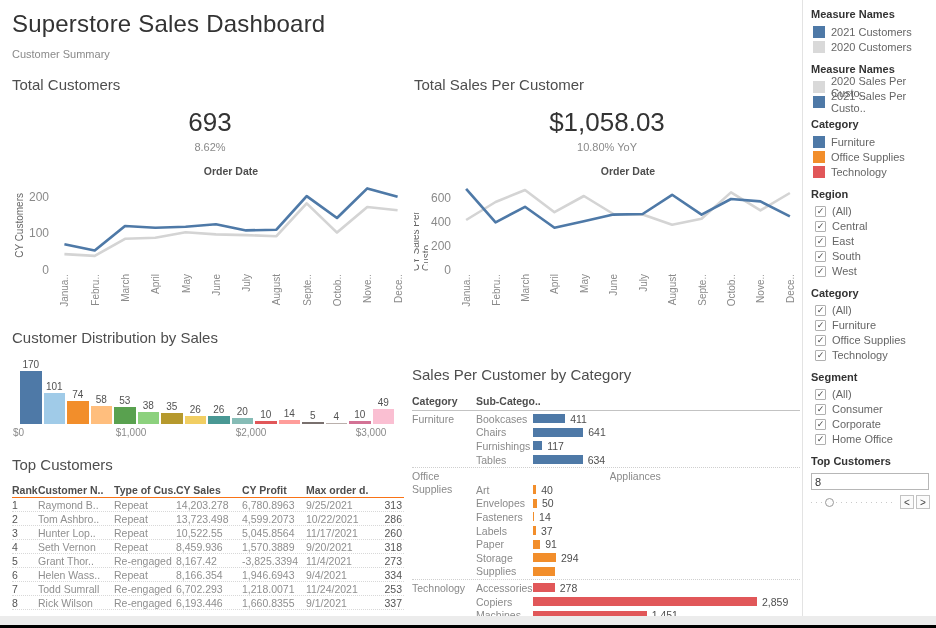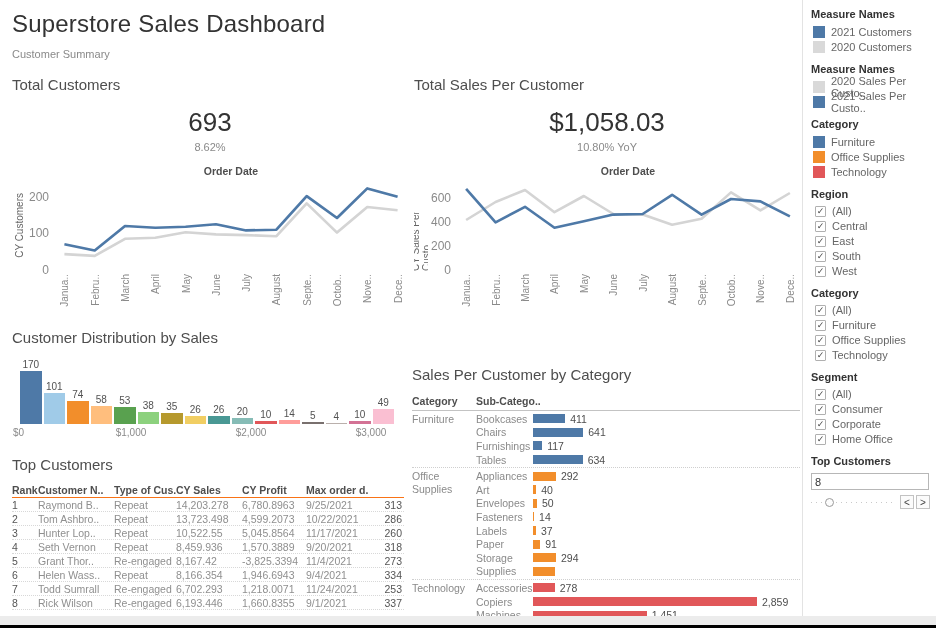--- a/index.html
+++ b/index.html
@@ -378,24 +378,20 @@
                     <div class="cat-val">634</div>
                   </div>
                 </div>
               </div>
             </div>
             <div class="cat-group">
               <div class="cat-name">Office Supplies</div>
               <div class="cat-rows">
                 <div class="cat-row">
                   <div class="cat-sub">Appliances</div>
-                  <div class="cat-barzone">
-                    <div class="cat-bar" style="width: 22.8779px; background: rgb(242, 142, 43);"></div>
-                    <div class="cat-val">292</div>
-                  </div>
                 </div>
                 <div class="cat-row">
                   <div class="cat-sub">Art</div>
                   <div class="cat-barzone">
                     <div class="cat-bar" style="width: 3.13396px; background: rgb(242, 142, 43);"></div>
                     <div class="cat-val">40</div>
                   </div>
                 </div>
                 <div class="cat-row">
                   <div class="cat-sub">Envelopes</div>

